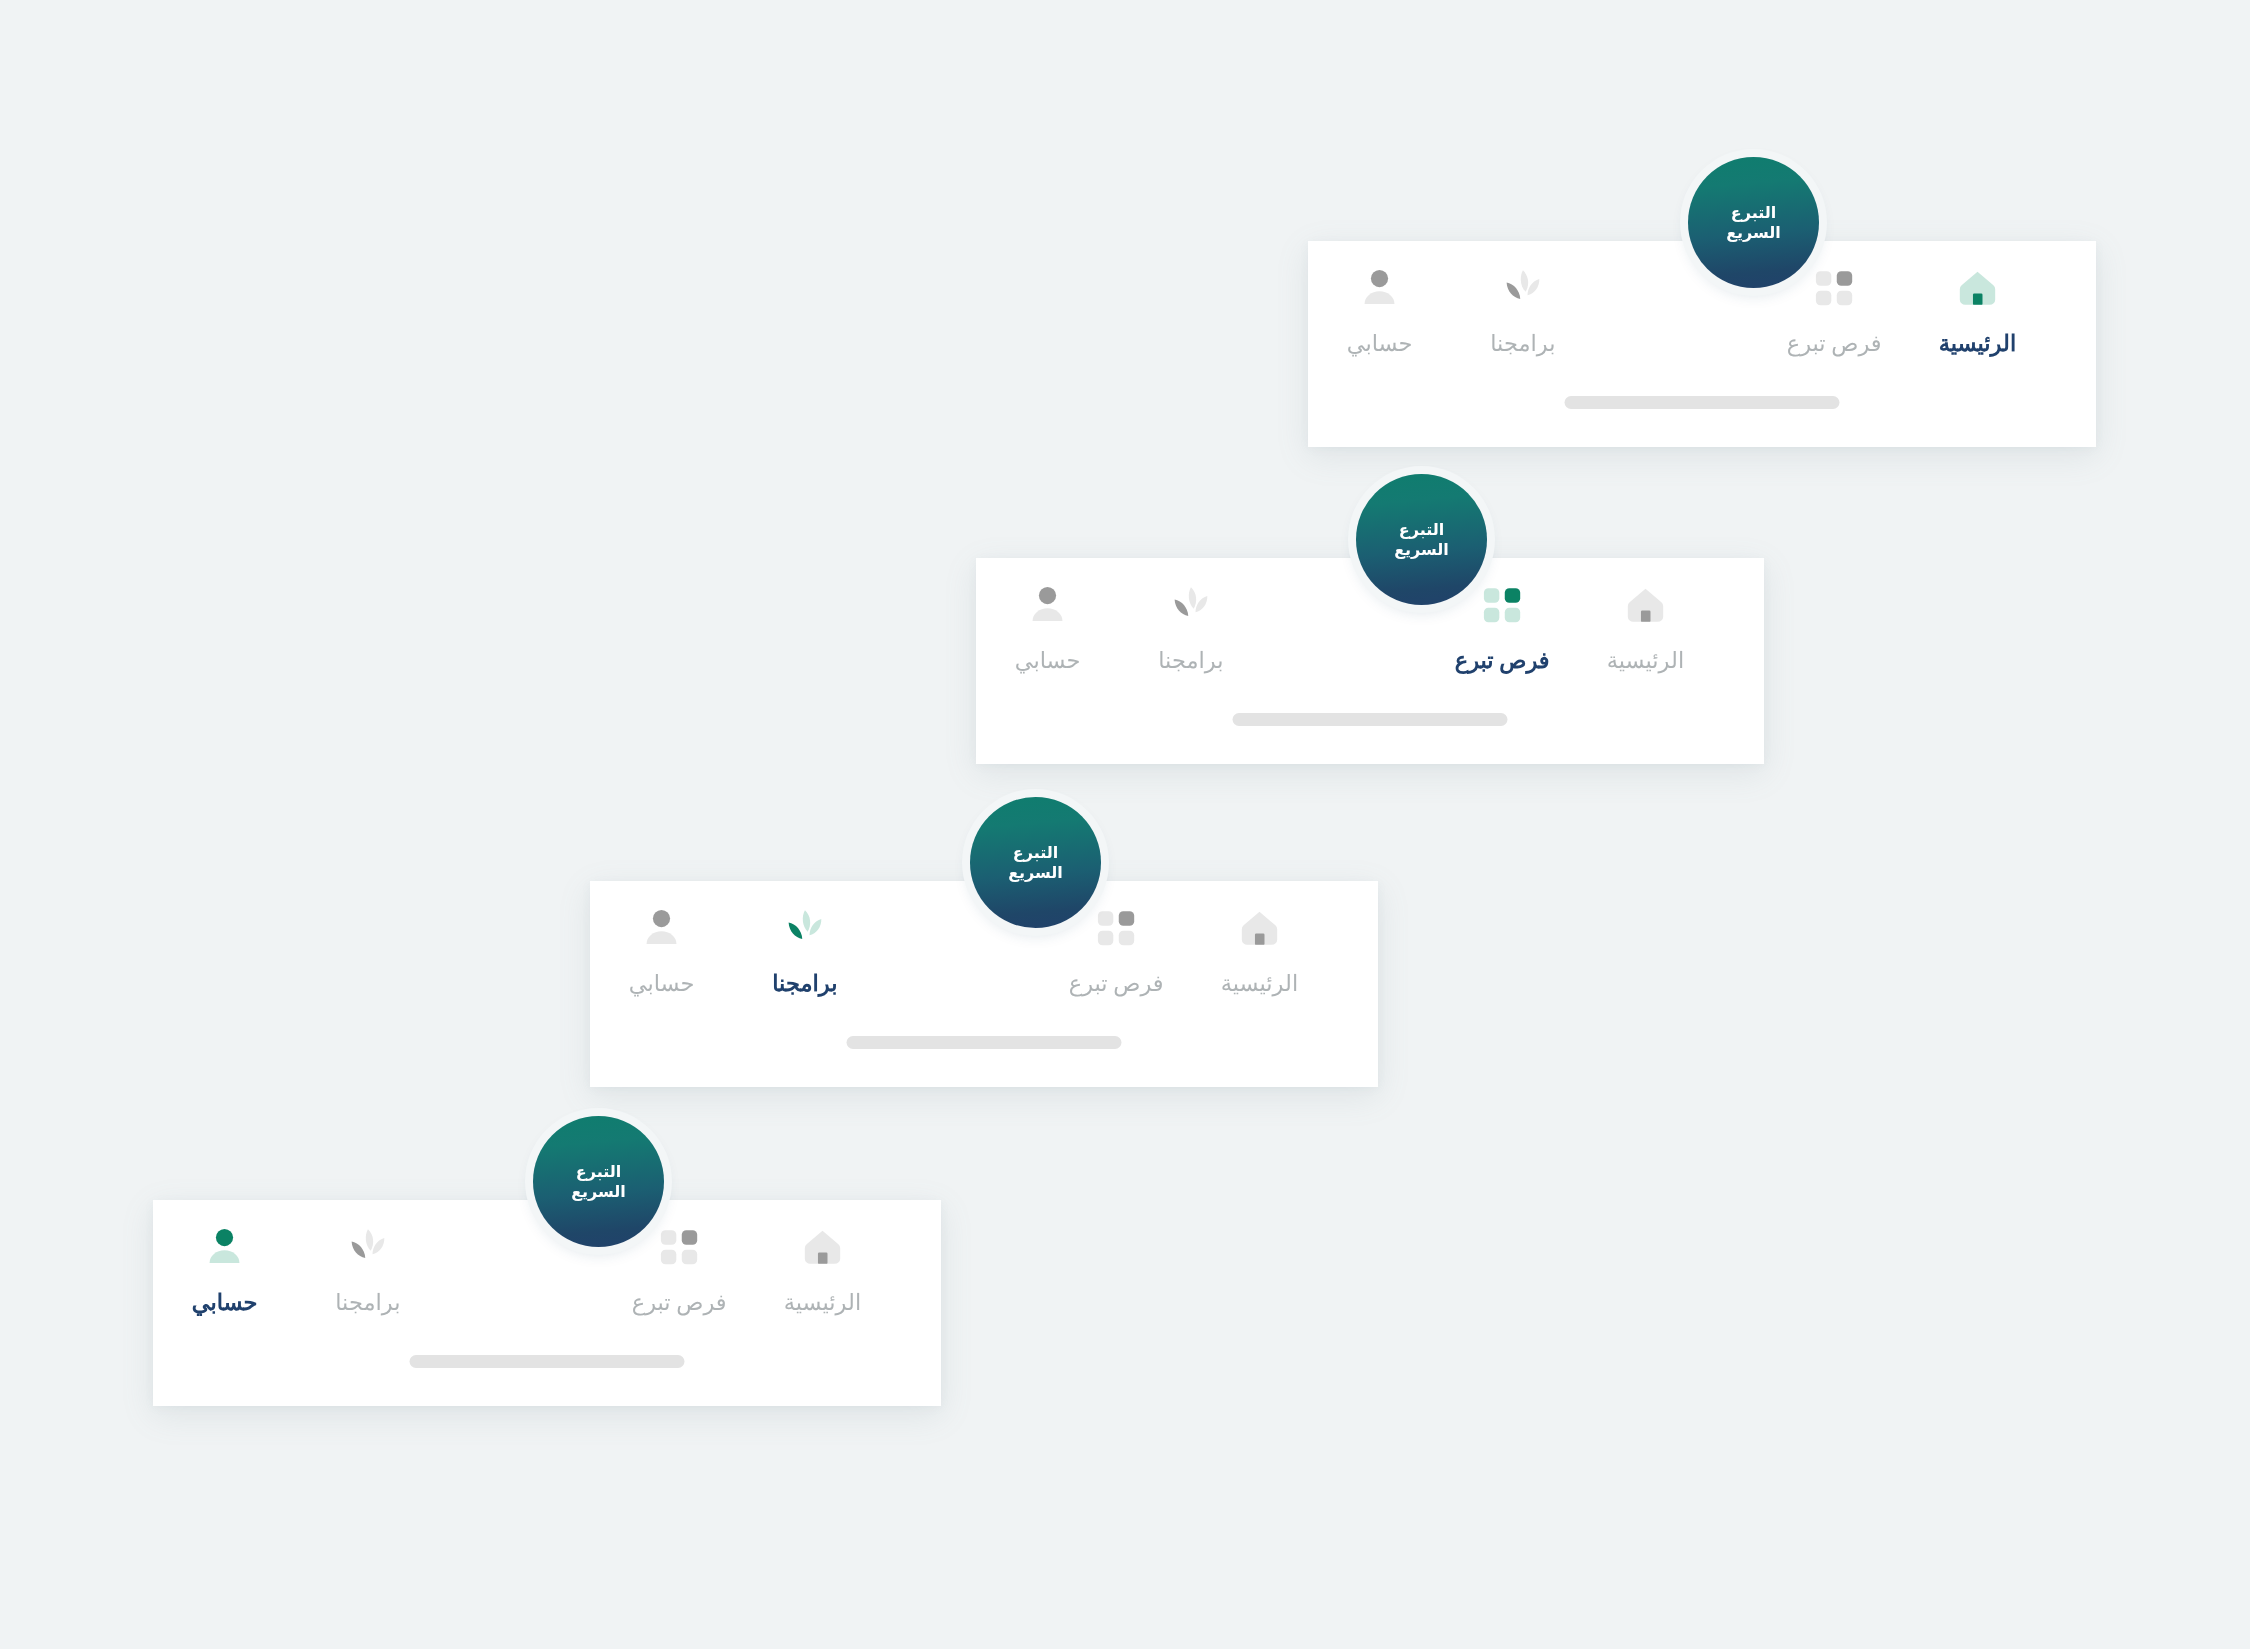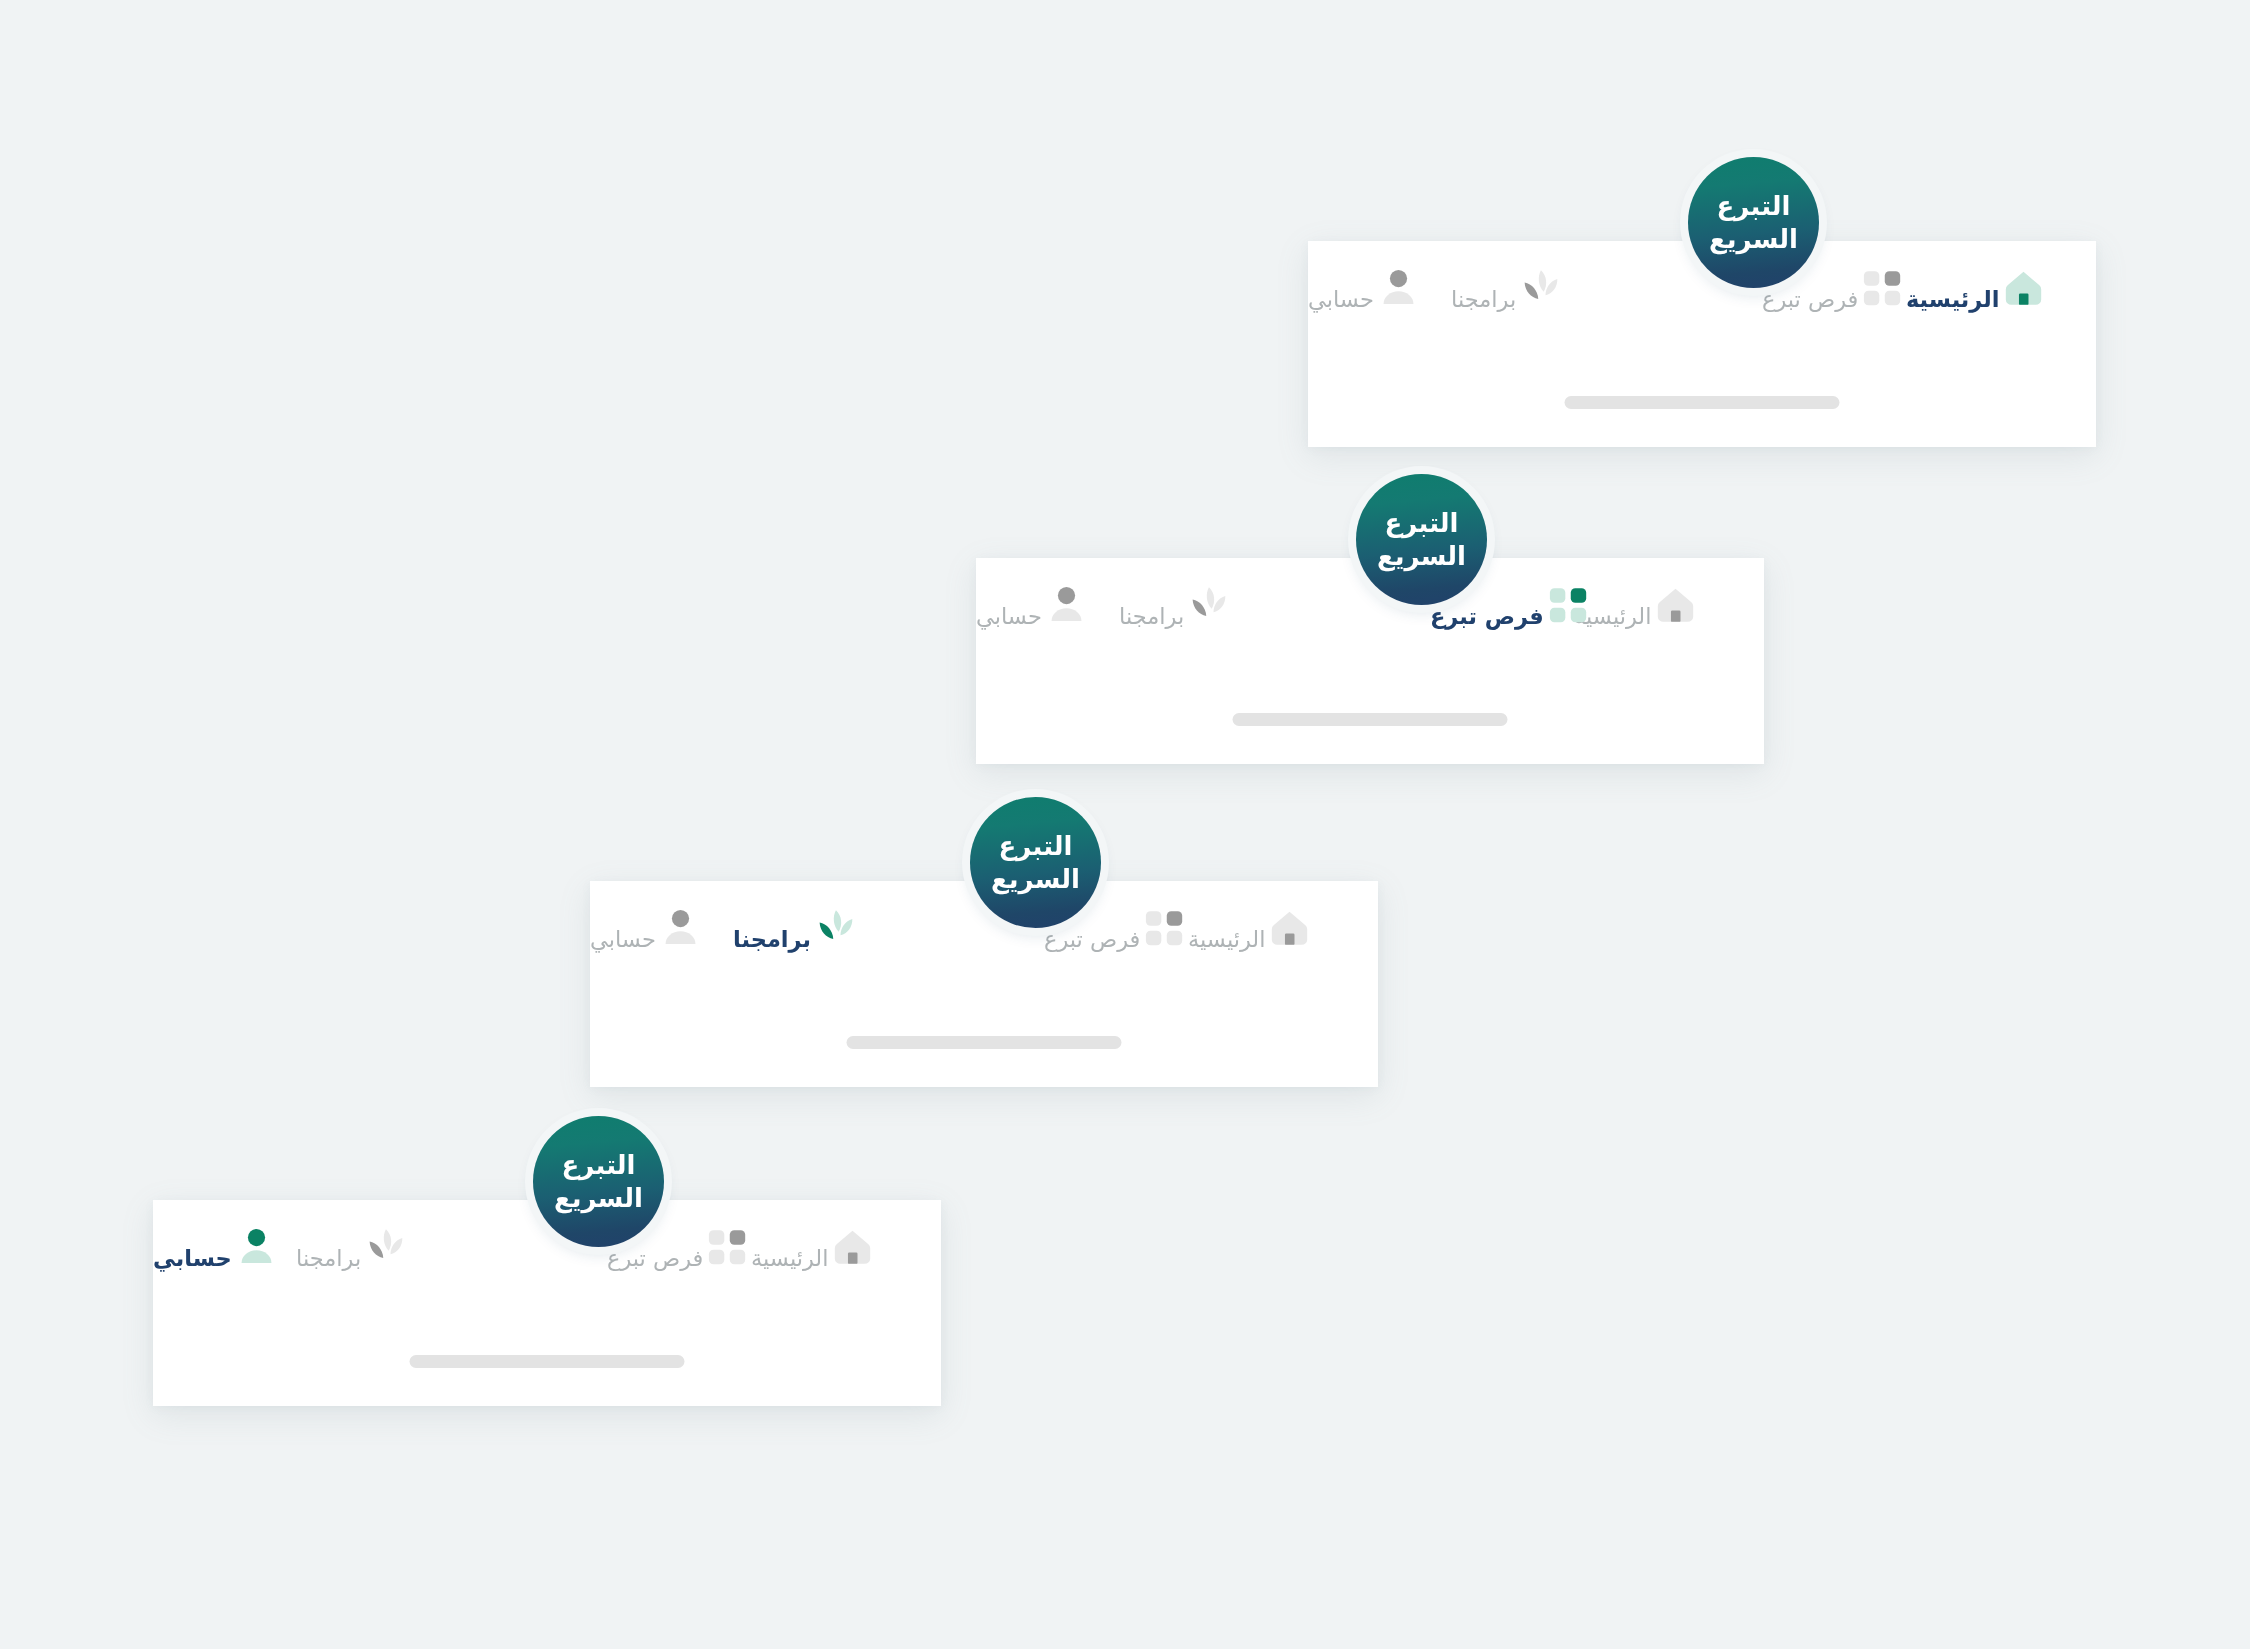--- a/index.html
+++ b/index.html
@@ -40,24 +40,25 @@
     flex-direction: row;          
     align-items: flex-start;
     justify-content: flex-start;
     padding-top: 23.4px;
     box-sizing: border-box;
   }
 
   .nav-item {
     width: 144px;
     display: flex;
-    flex-direction: row;
+    flex-direction: column;
     align-items: center;
     justify-content: flex-end;
     cursor: pointer;
+    font-family: Liberation Serif, serif;
   }
   .nav-item.first { margin-right: 47px; }
 
   .nav-icon {
     width: 49px;
     height: 49px;
     display: block;
   }
 
   .nav-label {
@@ -85,21 +86,21 @@
     background: linear-gradient(175deg, #0f7d6e 0%, #147a72 22%, #1b5f72 58%, #1f4668 85%, #21416a 100%);
     box-shadow: 0 0 0 8px #f3f6f7, 0 5.4px 16px rgba(25, 70, 105, 0.18);
     display: flex;
     flex-direction: column;
     align-items: center;
     justify-content: center;
     color: #ffffff;
     cursor: pointer;
   }
   .fab-line {
-    font-size: 26px;
+    font-size: 16px;
     line-height: 1.25;
     font-weight: 700;
     text-align: center;
     white-space: nowrap;
   }
   
   .card-1 .fab { left: 380px; top: -84px; }
   .card-2 .fab { left: 380px; top: -84px; }
   .card-3 .fab { left: 380px; top: -84px; }
   .card-4 .fab { left: 380px; top: -84px; }

